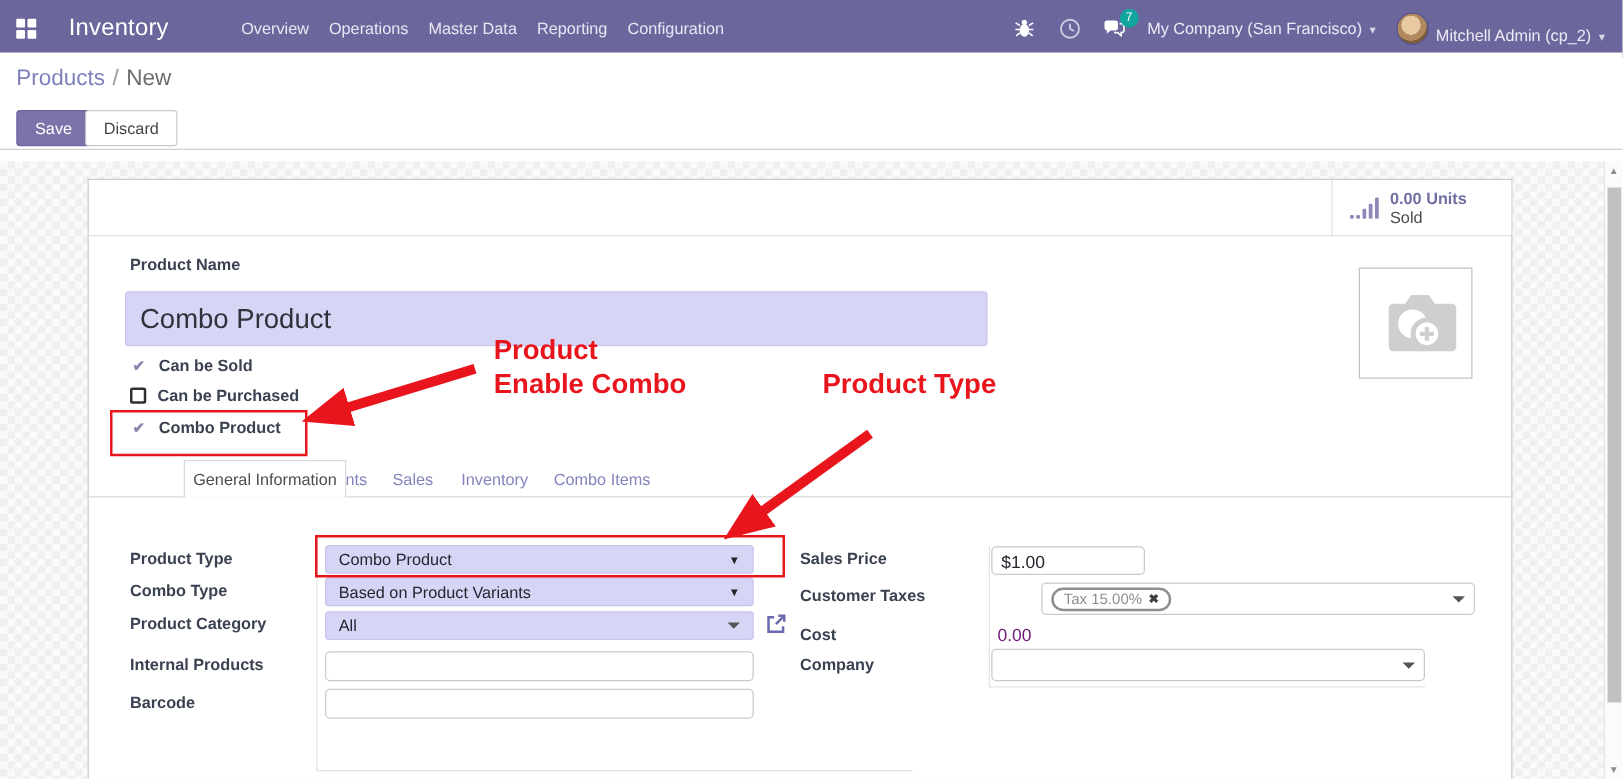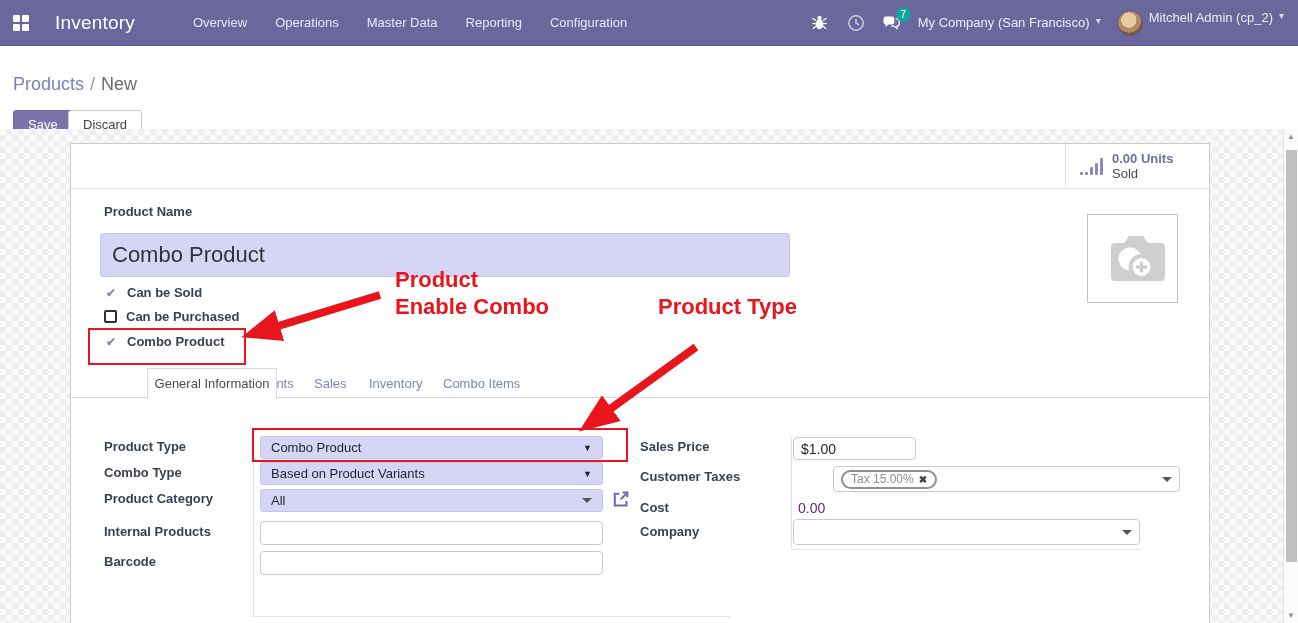--- a/index.html
+++ b/index.html
@@ -12,39 +12,39 @@
 
   
   .navbar {
     position:absolute; top:0; left:0; width:1298px; height:46px;
     background:#6b679d; border-bottom:1px solid #59548c;
     display:flex; align-items:center; color:#e8e6f3; font-size:13px;
   }
   .apps-btn { margin-left:13px; width:16px; height:16px; display:flex; flex-wrap:wrap; gap:2px; cursor:pointer; }
   .apps-btn i { width:7px; height:7px; background:#fff; border-radius:1px; }
   .brand { color:#fff; font-size:19px; margin-left:26px; letter-spacing:.2px; }
-  .nav-menus { display:flex; gap:24px; margin-left:56px; }
+  .nav-menus { display:flex; gap:12px; margin-left:56px; }
   .nav-menus span { cursor:pointer; padding:4px 2px; }
   .nav-right { margin-left:auto; display:flex; align-items:center; gap:16px; margin-right:14px; }
   .icon-btn { position:relative; width:20px; height:20px; display:flex; align-items:center; justify-content:center; cursor:pointer; }
   .badge {
     position:absolute; top:-6px; right:-9px; min-width:15px; height:15px; padding:0 3px;
     background:#12a59f; color:#fff; border-radius:8px; font-size:10px;
     display:flex; align-items:center; justify-content:center;
   }
-  .menu-entry { display:flex; align-items:flex-start; gap:6px; cursor:pointer; color:#eceaf6; }
+  .menu-entry { display:flex; align-items:flex-end; gap:6px; cursor:pointer; color:#eceaf6; }
   .caret { font-size:10px; color:#d9d7ea; }
   .avatar {
     width:26px; height:26px; border-radius:50%;
     background:radial-gradient(circle at 45% 38%, #e9c9a2 0 38%, #b08a5e 39% 62%, #7c5c3a 63% 100%);
     border:1px solid #59548c;
   }
 
   
-  .control-panel { position:absolute; top:64px; left:0; width:1298px; height:78px; background:#fff; border-bottom:1px solid #cfcfd4; }
+  .control-panel { position:absolute; top:42px; left:0; width:1298px; height:78px; background:#fff; border-bottom:1px solid #cfcfd4; }
   .breadcrumb { position:absolute; left:13px; top:10px; font-size:18px; }
   .bc-link { color:#7d80bb; cursor:pointer; }
   .bc-sep { color:#999; margin:0 6px; }
   .bc-current { color:#6d6d6d; }
   .btn { font-size:13px; border-radius:3px; cursor:pointer; display:inline-flex; align-items:center; justify-content:center; height:29px; padding:0 14px; }
   .btn-save { position:absolute; left:13px; top:46px; background:#7b74ab; border:1px solid #6c659e; border:1px solid #6c659e; color:#fff; }
   .btn-discard { position:absolute; left:68px; top:46px; background:#fff; border:1px solid #c9c9c9; color:#444; }
 
   
   .content {

